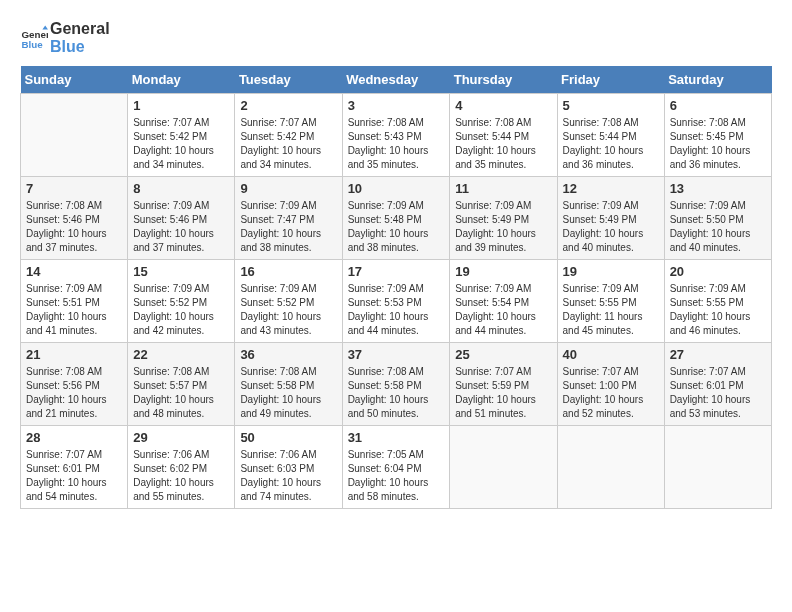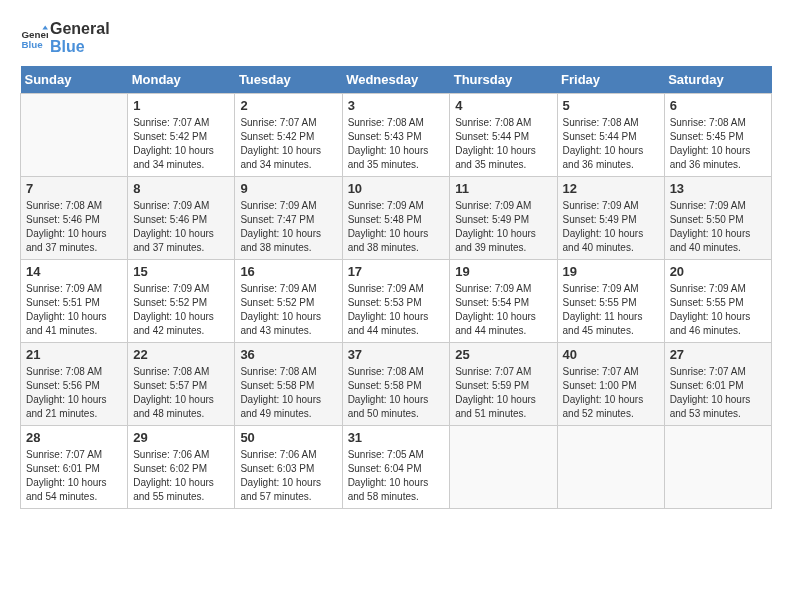--- a/index.html
+++ b/index.html
@@ -237,21 +237,21 @@
         <td>
           <span class="day-number">28</span>
           <div class="day-info"><span>Sunrise: 7:07 AM</span><br><span>Sunset: 6:01 PM</span><br><span>Daylight: 10 hours and 54 minutes.</span><br></div>
         </td>
         <td>
           <span class="day-number">29</span>
           <div class="day-info"><span>Sunrise: 7:06 AM</span><br><span>Sunset: 6:02 PM</span><br><span>Daylight: 10 hours and 55 minutes.</span><br></div>
         </td>
         <td>
           <span class="day-number">50</span>
-          <div class="day-info"><span>Sunrise: 7:06 AM</span><br><span>Sunset: 6:03 PM</span><br><span>Daylight: 10 hours and 57 minutes.</span><br></div>
+          <div class="day-info"><span>Sunrise: 7:06 AM</span><br><span>Sunset: 6:03 PM</span><br><span>Daylight: 10 hours and 74 minutes.</span><br></div>
         </td>
         <td>
           <span class="day-number">31</span>
           <div class="day-info"><span>Sunrise: 7:05 AM</span><br><span>Sunset: 6:04 PM</span><br><span>Daylight: 10 hours and 58 minutes.</span><br></div>
         </td>
         <td class="empty"></td>
         <td class="empty"></td>
         <td class="empty"></td>
       </tr>
     </tbody>

